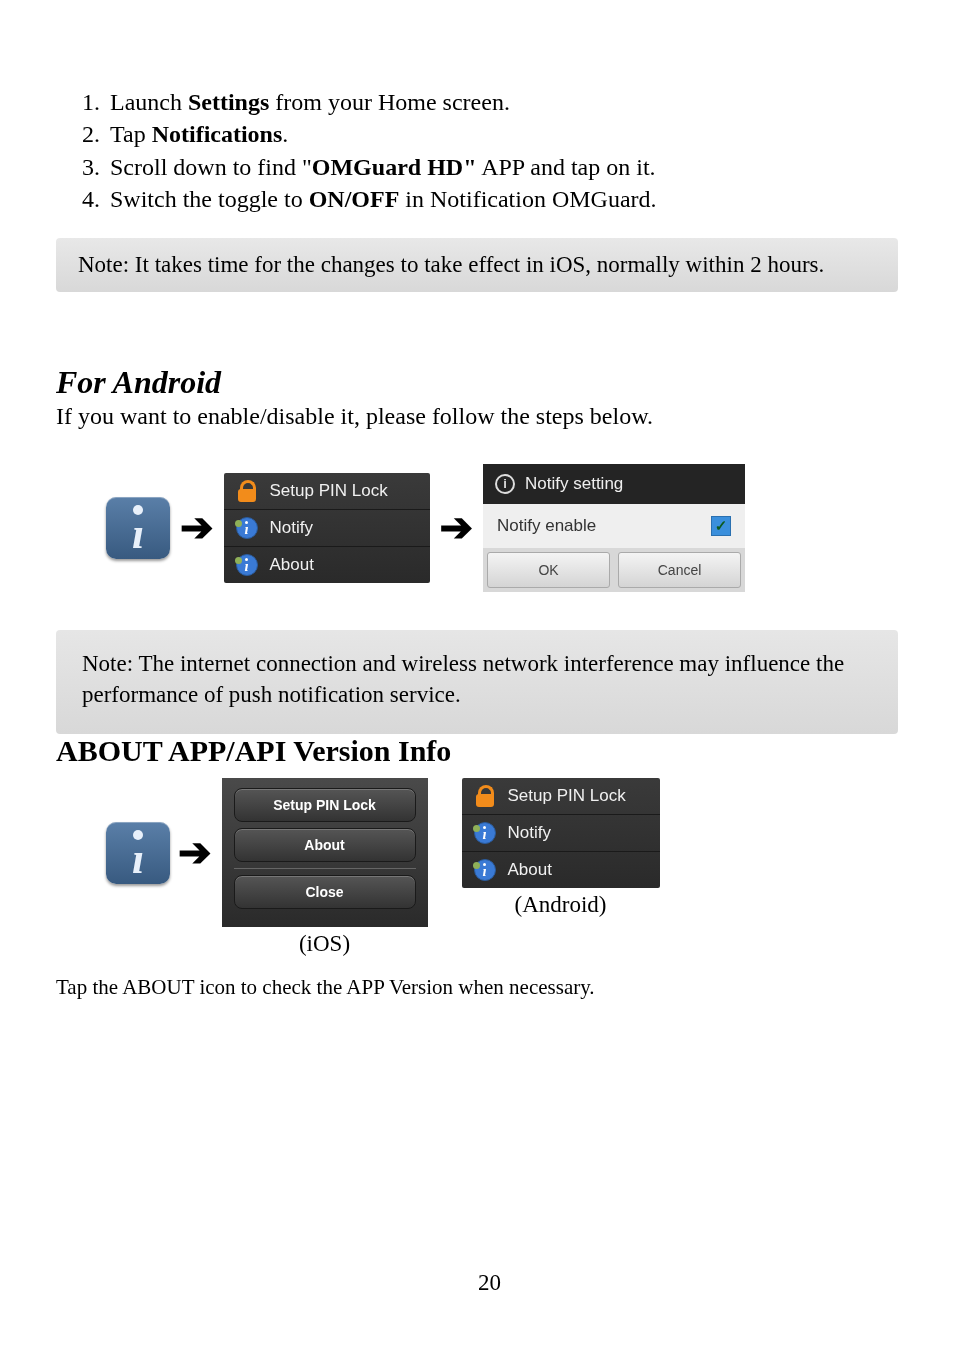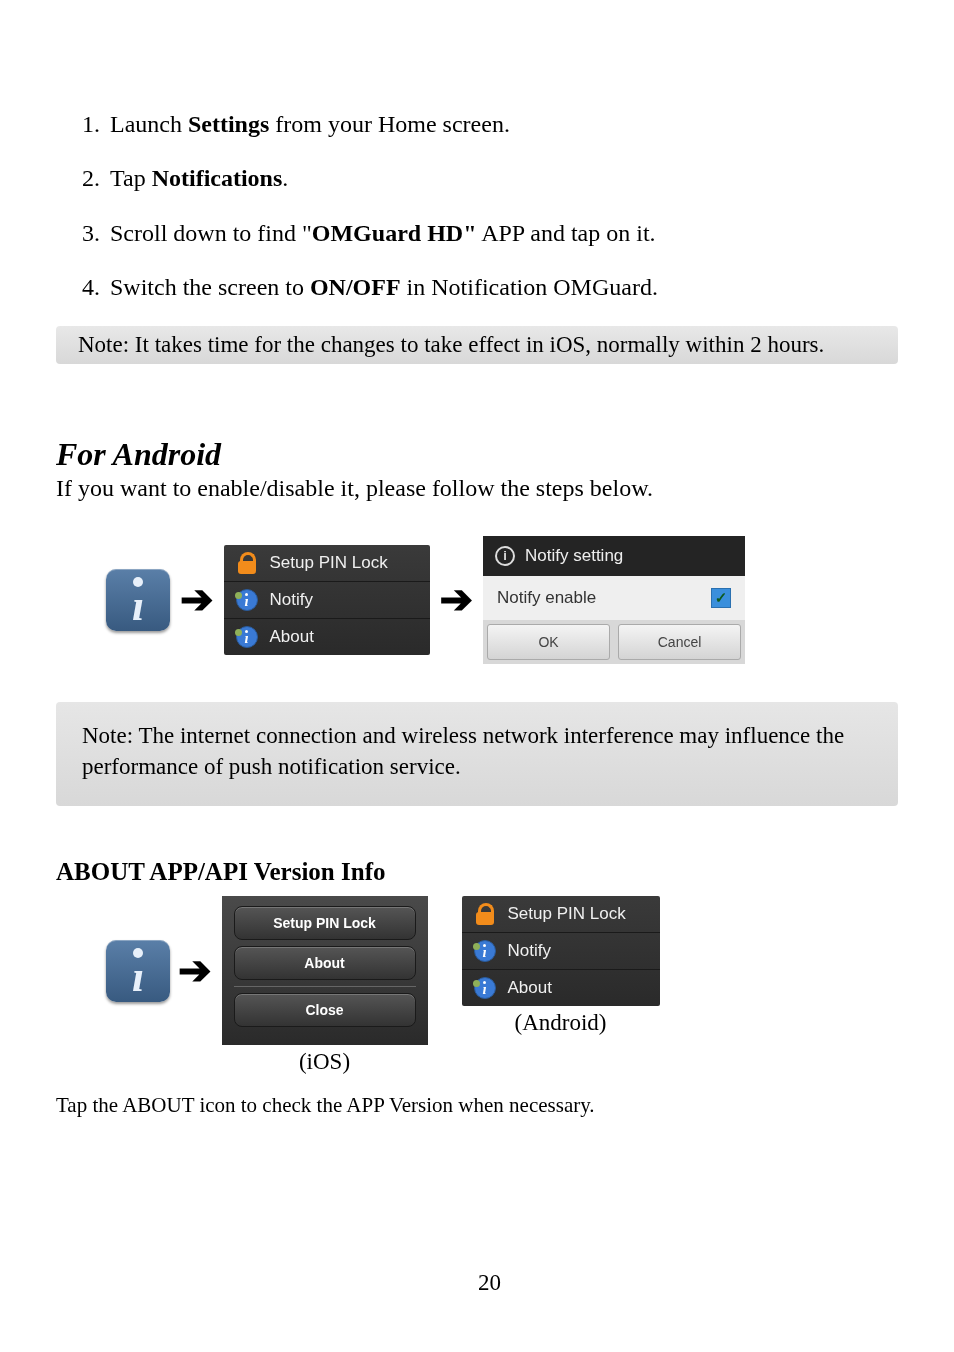--- a/index.html
+++ b/index.html
@@ -11,43 +11,43 @@
       color: #000;
       background: #fff;
       padding: 86px 56px 40px 56px;
       position: relative;
     }
     ol {
       margin-left: 26px;
       padding-left: 24px;
       line-height: 1.35;
     }
-    ol li { padding-left: 4px; margin-top: 22px; }
+    ol li { padding-left: 4px; }
     b { font-weight: bold; }
     .note-box {
       background: linear-gradient(#e8e8e8, #d8d8d8);
       border-radius: 4px;
-      padding: 6px 22px;
+      padding: 14px 22px;
       margin: 22px 0 0 0;
       font-size: 23px;
       color: #000;
     }
     .note-box2 {
       background: linear-gradient(#e6e6e6, #d8d8d8);
       border-radius: 4px;
       padding: 18px 16px 24px 26px;
       margin: 38px 0 0 0;
       font-size: 23px;
       color: #000;
       line-height: 1.35;
       font-family: Liberation Serif, serif;
     }
     h2.italic { font-style: italic; font-weight: bold; font-size: 32px; margin-top: 72px; }
     .subtext { font-size: 24px; margin-top: 2px; }
-    h3.section { font-weight: bold; font-size: 25px; margin-top: 52px; }
+    h3.section { font-weight: bold; font-size: 30px; }
 
     
     .fig1 {
       display: flex;
       align-items: center;
       gap: 6px;
       margin-top: 34px;
       margin-left: 50px;
     }
     .info-icon-big {
@@ -199,21 +199,21 @@
   <li>
     <span>Launch </span><b>Settings</b><span> from your Home screen.</span>
   </li>
   <li>
     <span>Tap </span><b>Notifications</b><span>.</span>
   </li>
   <li>
     <span>Scroll down to find "</span><b>OMGuard HD"</b><span> APP and tap on it.</span>
   </li>
   <li>
-    <span>Switch the screen to </span><b>ON/OFF</b><span> in Notification OMGuard.</span>
+    <span>Switch the toggle to </span><b>ON/OFF</b><span> in Notification OMGuard.</span>
   </li>
 </ol>
 
 <div class="note-box">Note: It takes time for the changes to take effect in iOS, normally within 2 hours.</div>
 
 <h2 class="italic">For  Android</h2>
 <div class="subtext">If you want to enable/disable it, please follow the steps below.</div>
 
 <div class="fig1">
   <div class="info-icon-big">

